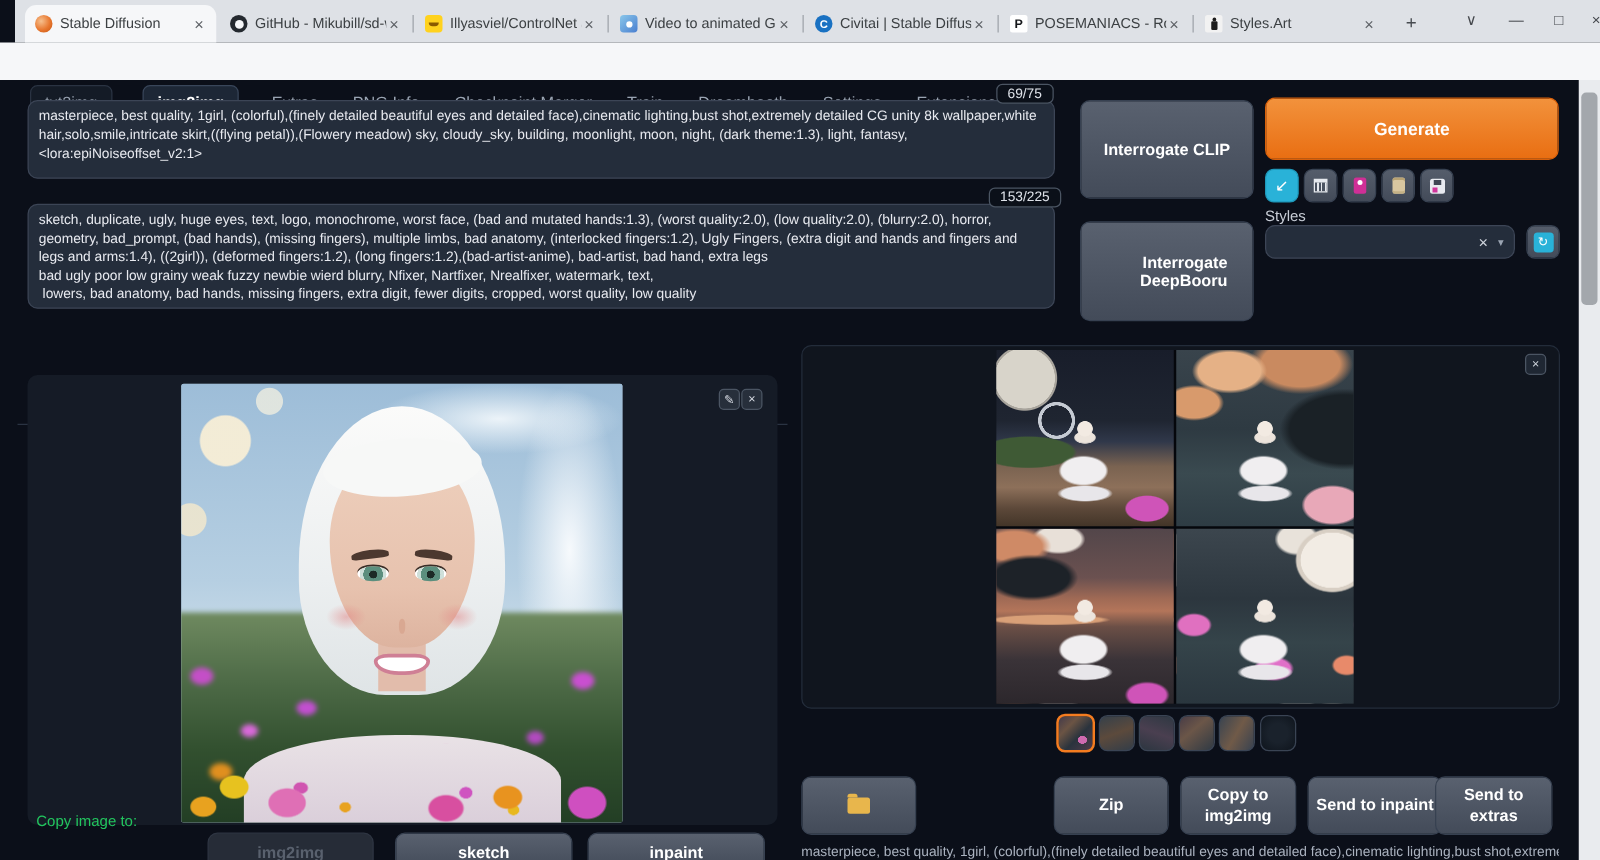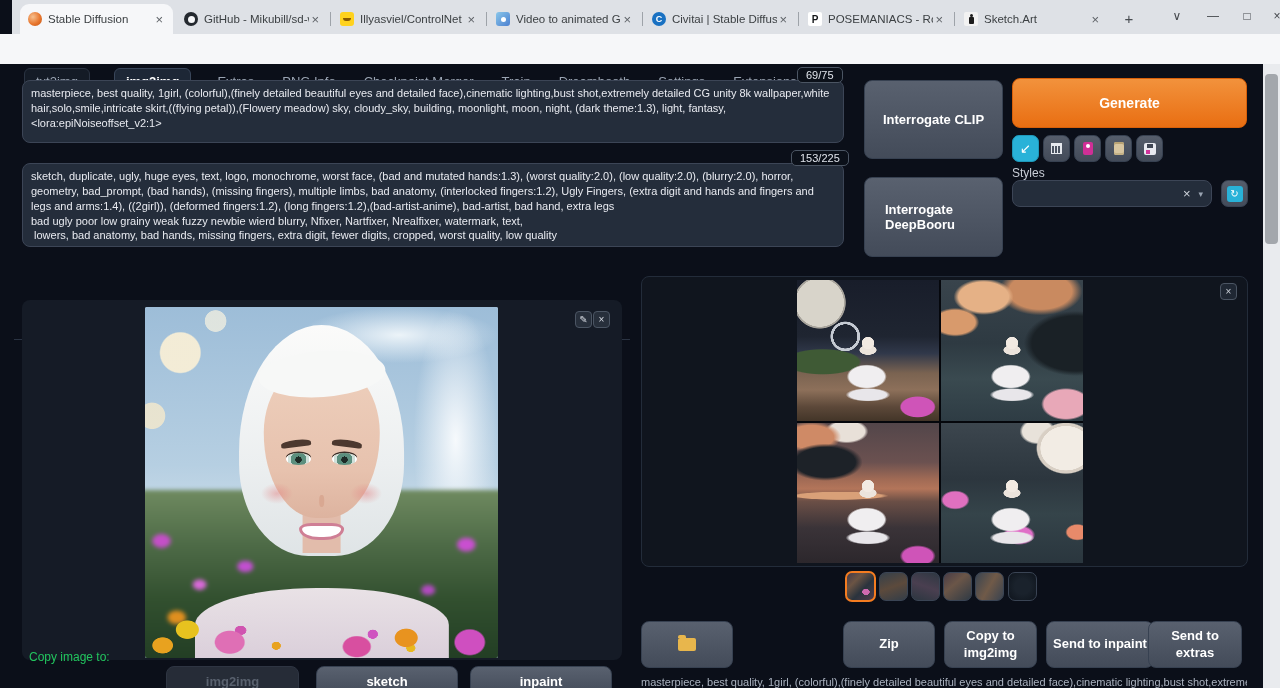--- a/index.html
+++ b/index.html
@@ -74,21 +74,21 @@
 
   
   textarea { background:#242d3b; border:1px solid #3c4556; border-radius:8px; color:#e8eaf0;
              font-size:11px; line-height:1.35; padding:5px 8px; resize:none; overflow:hidden;
              font-family:"Liberation Sans", sans-serif; }
   .counter { position:absolute; background:#0b1019; border:1px solid #4b5563; border-radius:5px;
              font-size:11px; color:#dfe3ea; padding:1px 8px; z-index:3; }
 
   .btn-gray { background:linear-gradient(180deg,#59616f,#434b59); border:1px solid #374151;
               border-radius:8px; color:#fff; font-weight:bold; font-size:13px; display:flex;
-              align-items:center; justify-content:center; text-align:left; }
+              align-items:center; justify-content:center; text-align:right; }
   .btn-generate { background:linear-gradient(180deg,#f2923c 0%, #e96e12 100%); border:1px solid #d8600a;
                   border-radius:8px; color:#fff; font-weight:bold; font-size:14px; display:flex;
                   align-items:center; justify-content:center; }
   .mini-btn { position:absolute; width:27px; height:27px; border-radius:7px;
               background:linear-gradient(180deg,#555d6b,#434b59); border:1px solid #374151;
               display:flex; align-items:center; justify-content:center; }
   .mini-btn.cyan { background:#29b2d8; border-color:#1e98ba; color:#fff; font-size:13px; }
   .ic-trash { width:11px; height:11px; border:1px solid #e6e9ee; border-top:3px solid #e6e9ee;
               background:repeating-linear-gradient(90deg, transparent 0 2px, #e6e9ee 2px 3px); }
   .ic-card { width:10px; height:13px; border-radius:2px; background:#cf2f96; position:relative; }
@@ -275,21 +275,21 @@
     <span class="title">Civitai | Stable Diffusion models</span>
     <span class="tclose">×</span>
   </div>
   <div class="btab" style="left:788px;">
     <span class="fav fav-pm">P</span>
     <span class="title">POSEMANIACS - Royalty free 3</span>
     <span class="tclose">×</span>
   </div>
   <div class="btab" style="left:944px;">
     <span class="fav fav-pa"></span>
-    <span class="title">Sketch.Art</span>
+    <span class="title">Styles.Art</span>
     <span class="tclose">×</span>
   </div>
   <div class="tabsep" style="left:318px;"></div>
   <div class="tabsep" style="left:474px;"></div>
   <div class="tabsep" style="left:630px;"></div>
   <div class="tabsep" style="left:786px;"></div>
   <div class="tabsep" style="left:942px;"></div>
   <div class="newtab">+</div>
   <div class="winctl" style="left:1150px;">∨</div>
   <div class="winctl" style="left:1186px;">—</div>

